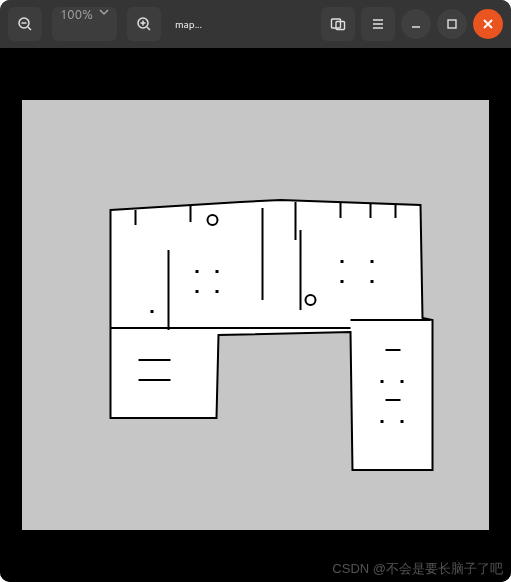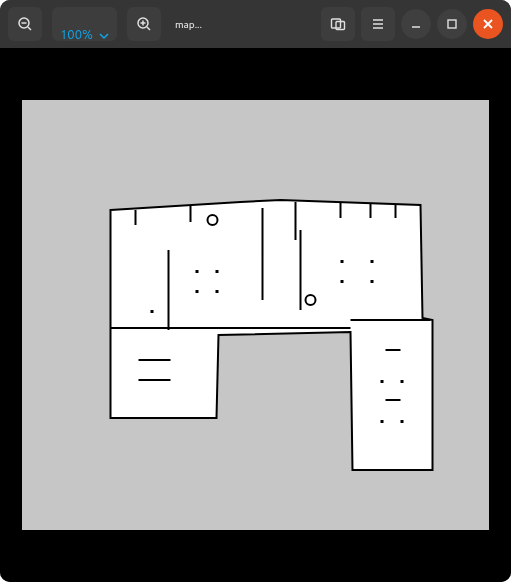--- a/index.html
+++ b/index.html
@@ -24,24 +24,24 @@
     width: 34px; height: 34px;
     border-radius: 6px;
     background: #3d3d3d;
     display: flex; align-items: center; justify-content: center;
     color: #e0e0e0;
   }
   .zoom-select {
     height: 34px;
     background: #3d3d3d;
     border-radius: 6px;
-    display: flex; align-items: flex-end;
+    display: flex; align-items: flex-start;
     padding: 0 8px;
     gap: 6px;
-    color: #0ea5e9;
+    color: #a3a3a3;
     font-size: 13px;
     margin: 0 4px;
   }
   .title-text {
     flex: 0 0 auto;
     margin-left: 8px;
     color: #ddd;
     font-weight: 500;
     font-size: 10px;
     white-space: nowrap;
@@ -212,15 +212,16 @@
           <rect x="300" y="180" width="3" height="3"></rect>
           <rect x="330" y="180" width="3" height="3"></rect>
           <rect x="340" y="280" width="3" height="3"></rect>
           <rect x="360" y="280" width="3" height="3"></rect>
           <rect x="340" y="320" width="3" height="3"></rect>
           <rect x="360" y="320" width="3" height="3"></rect>
           <rect x="110" y="210" width="3" height="3"></rect>
         </g>
       </svg>
     </div>
+    <div class="watermark">CSDN @不会是要长脑子了吧</div>
   </div>
 
 </div>
 
 </body></html>

